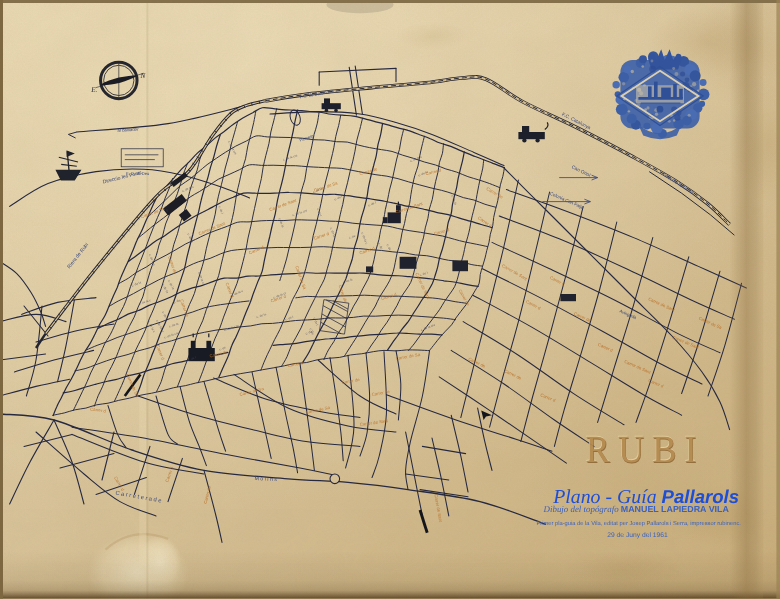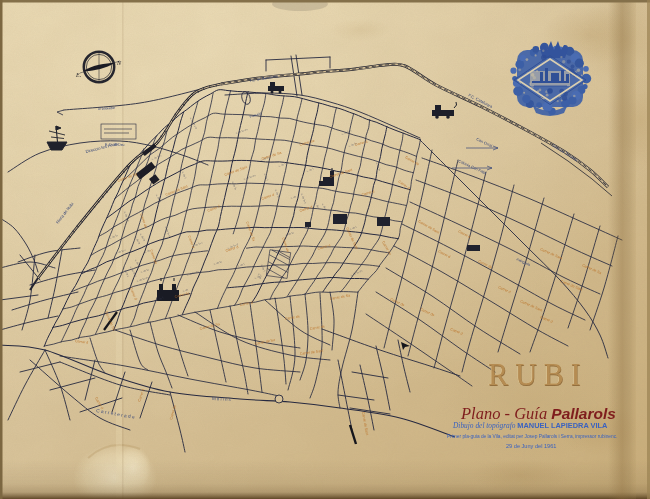--- a/index.html
+++ b/index.html
@@ -498,21 +498,21 @@
 <rect x="0" y="0" width="650" height="2.5" fill="#84704a"></rect>
 <rect x="0" y="0" width="2.5" height="499" fill="#7c6741"></rect>
 <rect x="647" y="0" width="3" height="499" fill="#9a8153" opacity="0.7"></rect>
 </svg>
 
 <div class="t" style="left:488px;top:356px;font-family:'Liberation Serif',serif;
  font-size:32px;letter-spacing:7px;color:#b4894f;opacity:0.92;transform:scaleX(0.95);transform-origin:0 0;
  text-shadow:0.5px 0.8px 0 #8f6a39, -0.5px -0.5px 0 #e3cf9f;">RUBI</div>
 
 <div class="t" style="left:461px;top:404px;font-family:'Liberation Serif',serif;
- font-style:italic;font-size:16.5px;color:#7f1d1d;">Plano - Guía <span style="font-family:'Liberation Sans',sans-serif;font-weight:bold;font-size:15.5px;">Pallarols</span></div>
+ font-style:italic;font-size:16.5px;color:#1d4ed8;">Plano - Guía <span style="font-family:'Liberation Sans',sans-serif;font-weight:bold;font-size:15.5px;">Pallarols</span></div>
 
 <div class="t" style="left:453px;top:421px;font-family:'Liberation Serif',serif;
  font-style:italic;font-size:10px;color:#3a62c0;transform:scale(0.74);transform-origin:0 0;">Dibujo del topógrafo <b style="font-family:'Liberation Sans',sans-serif;font-style:normal;">MANUEL LAPIEDRA VILA</b></div>
 
 <div class="t" style="left:447px;top:434px;font-family:'Liberation Sans',sans-serif;
  font-size:10px;color:#3a62c0;transform:scale(0.48);transform-origin:0 0;">Primer pla-guia de la Vila, editat per Josep Pallarols i Serra, impressor rubinenc.</div>
 
 <div class="t" style="left:506px;top:443px;font-family:'Liberation Sans',sans-serif;
  font-size:10px;color:#3a62c0;transform:scale(0.56);transform-origin:0 0;">29 de Juny del 1961</div>
 </div>

